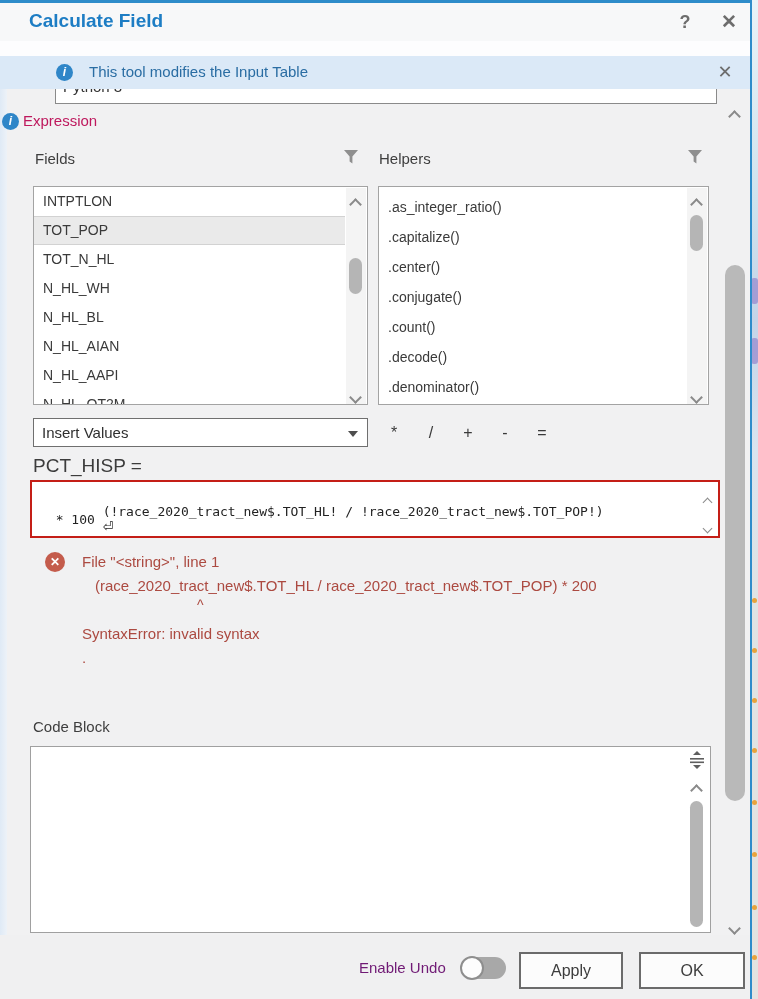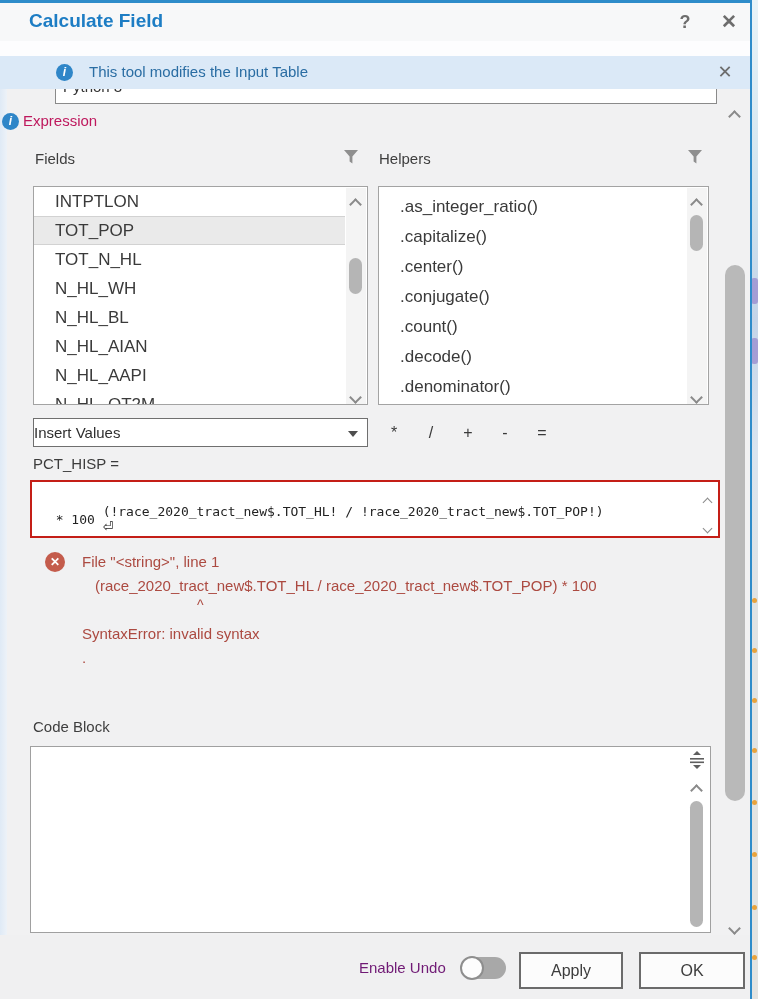--- a/index.html
+++ b/index.html
@@ -60,42 +60,42 @@
   .lbl-fields { left:35px; top:61px; }
   .lbl-helpers { left:379px; top:61px; }
   .funnel { position:absolute; width:18px; height:18px; }
   .funnel-fields { left:342px; top:59px; }
   .funnel-helpers { left:686px; top:59px; }
 
   
   .listbox { position:absolute; top:97px; height:219px; background:#fff; border:1px solid #a3a3a3; overflow:hidden; }
   .list-fields { left:33px; width:335px; }
   .list-helpers { left:378px; width:331px; }
-  .lrow { position:relative; height:29px; line-height:29px; padding-left:21px; font-size:17px; color:#3a3a3a;
+  .lrow { position:relative; height:29px; line-height:29px; padding-left:9px; font-size:14px; color:#3a3a3a;
     width:calc(100% - 22px); white-space:nowrap; overflow:hidden; }
   .lrow.selected { background:#eaeaea; border-top:1px solid #d2d2d2; border-bottom:1px solid #d2d2d2; height:29px; line-height:27px; }
   .hrow { height:30px; line-height:30px; }
   .helpers-pad { height:5px; }
   .list-scroll { position:absolute; right:1px; top:1px; width:20px; height:217px; background:#f4f4f4; }
   .list-scroll .arrow { position:absolute; left:5px; }
   .list-scroll .a-up { top:7px; }
   .list-scroll .a-down { top:200px; }
   .l-thumb { position:absolute; left:3px; width:13px; border-radius:7px; background:#b5b5b5; }
   .thumb-fields { top:70px; height:36px; }
   .thumb-helpers { top:27px; height:36px; }
 
   
   .insert-combo { position:absolute; left:33px; top:329px; width:335px; height:29px; background:#fff;
-    border:1px solid #6f6f6f; font-size:15px; color:#2f2f2f; line-height:27px; }
+    border:1px solid #6f6f6f; font-size:15px; color:#2f2f2f; line-height:27px; padding-left:8px; }
   .combo-caret { position:absolute; right:9px; top:12px; width:0; height:0;
     border-left:5px solid transparent; border-right:5px solid transparent; border-top:6px solid #4e4e4e; }
   .operators { position:absolute; top:333px; left:383px; width:170px; display:flex; justify-content:space-between; }
   .op { font-size:16px; color:#3a3a3a; width:22px; text-align:center; line-height:22px; }
 
-  .assign-label { position:absolute; left:33px; top:366px; font-size:15px; color:#3c3c3c; }
+  .assign-label { position:absolute; left:33px; top:366px; font-size:19px; color:#3c3c3c; }
 
   
   .expr-box { position:absolute; left:30px; top:391px; width:690px; height:58px; background:#fff;
     border:2px solid #c41e17; }
   .expr-line { position:absolute; left:8px; white-space:pre; font-family:"DejaVu Sans Mono","DejaVu Sans",monospace;
     font-size:13px; color:#222; }
   .expr-line1 { top:7px; }
   .expr-line2 { top:30px; }
   .wrap-glyph { font-family:"DejaVu Sans",sans-serif; }
   .expr-box .arrow { position:absolute; right:7px; }
@@ -236,21 +236,21 @@
         <span>(!race_2020_tract_new$.TOT_HL! / !race_2020_tract_new$.TOT_POP!)</span>
         <span class="wrap-glyph">⏎</span>
       </div>
       <div class="expr-line expr-line2">  * 100</div>
       <span class="arrow a-up"><span class="chev up"></span></span>
       <span class="arrow a-down"><span class="chev down"></span></span>
     </div>
 
     <div class="error-icon">✕</div>
     <div class="err err1">File "&lt;string&gt;", line 1</div>
-    <div class="err err2">(race_2020_tract_new$.TOT_HL / race_2020_tract_new$.TOT_POP) * 100</div>
+    <div class="err err2">(race_2020_tract_new$.TOT_HL / race_2020_tract_new$.TOT_POP) * 200</div>
     <div class="err err3">^</div>
     <div class="err err4">SyntaxError: invalid syntax</div>
     <div class="err err5">.</div>
 
     <span class="codeblock-label">Code Block</span>
     <div class="code-area">
       <svg class="resize-handle" viewBox="0 0 20 20">
         <path d="M10 1 l4 4 h-8 z" fill="#5f5f5f"></path>
         <rect x="3" y="8" width="14" height="1.6" fill="#5f5f5f"></rect>
         <rect x="3" y="11.5" width="14" height="1.6" fill="#5f5f5f"></rect>

